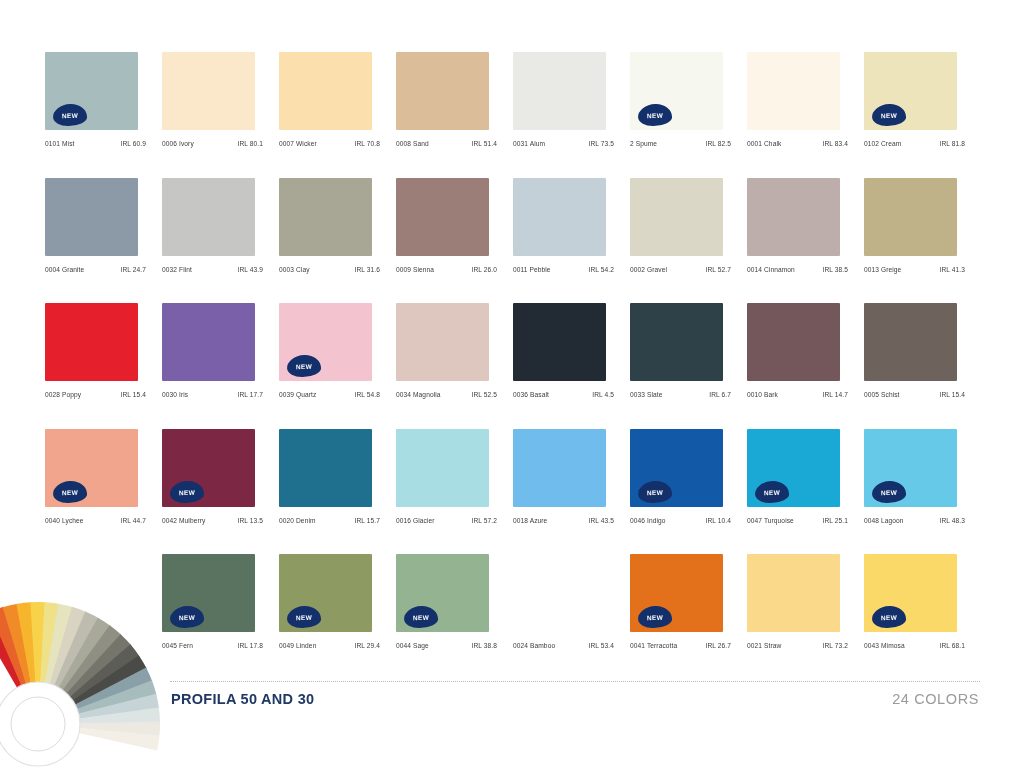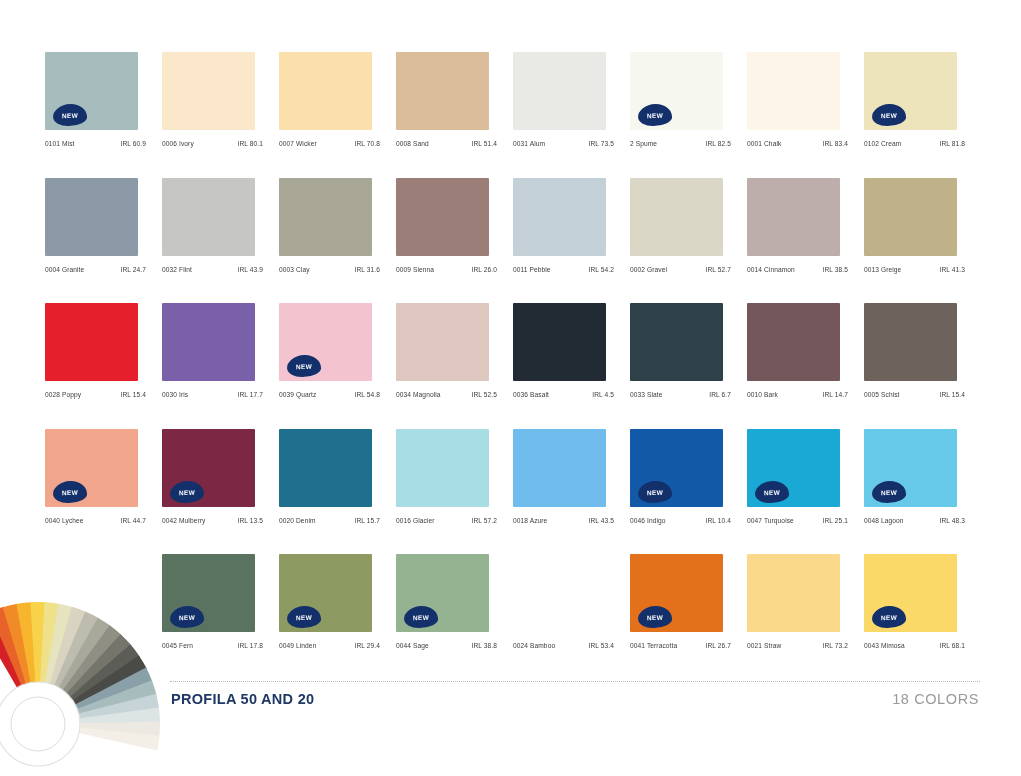--- a/index.html
+++ b/index.html
@@ -578,16 +578,16 @@
           <path d="M73.7,171.9 L164.9,159.4 A122,122 0 0,1 166.0,174.7 L74.0,175.7 A30,30 0 0,0 73.7,171.9 Z" fill="#dde4e4"></path>
           <path d="M74.0,175.4 L166.0,173.4 A122,122 0 0,1 165.3,188.8 L73.8,179.1 A30,30 0 0,0 74.0,175.4 Z" fill="#ece9e2"></path>
           <path d="M73.9,178.8 L165.5,187.5 A122,122 0 0,1 163.1,202.6 L73.3,182.5 A30,30 0 0,0 73.9,178.8 Z" fill="#f4efe6"></path>
         </g>
       <circle cx="44" cy="176" r="42" fill="#ffffff" stroke="#e2e2e2" stroke-width="1.2"></circle>
       <circle cx="44" cy="176" r="27" fill="#ffffff" stroke="#dcdcdc" stroke-width="1"></circle>
     </svg>
   </div>
 
   <div id="footer-rule"></div>
-  <div id="footer-title">PROFILA 50 AND 20</div>
-  <div id="footer-count">18 COLORS</div>
+  <div id="footer-title">PROFILA 50 AND 30</div>
+  <div id="footer-count">24 COLORS</div>
 
 </div>
 
 </body></html>

